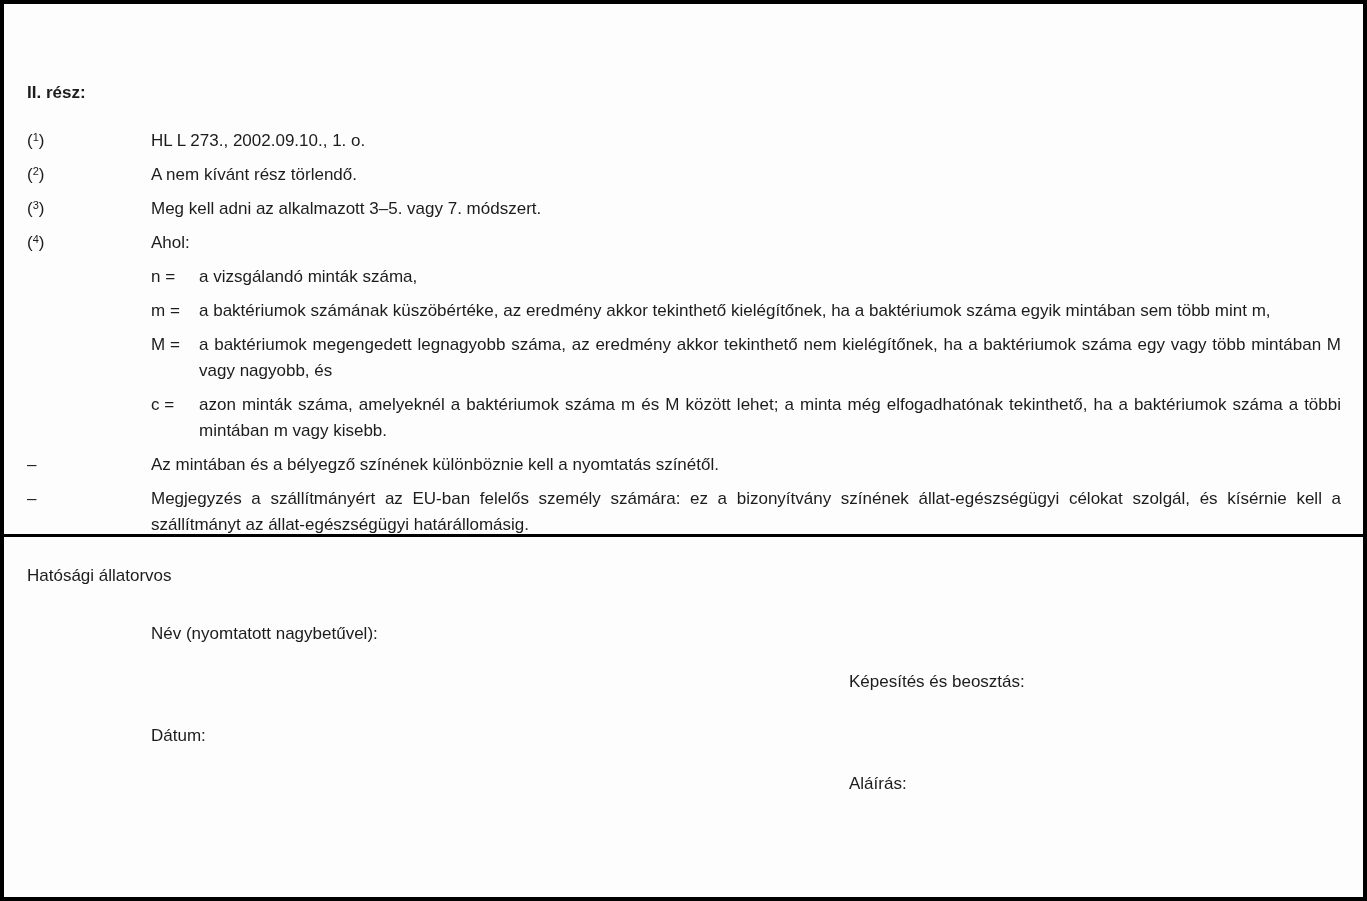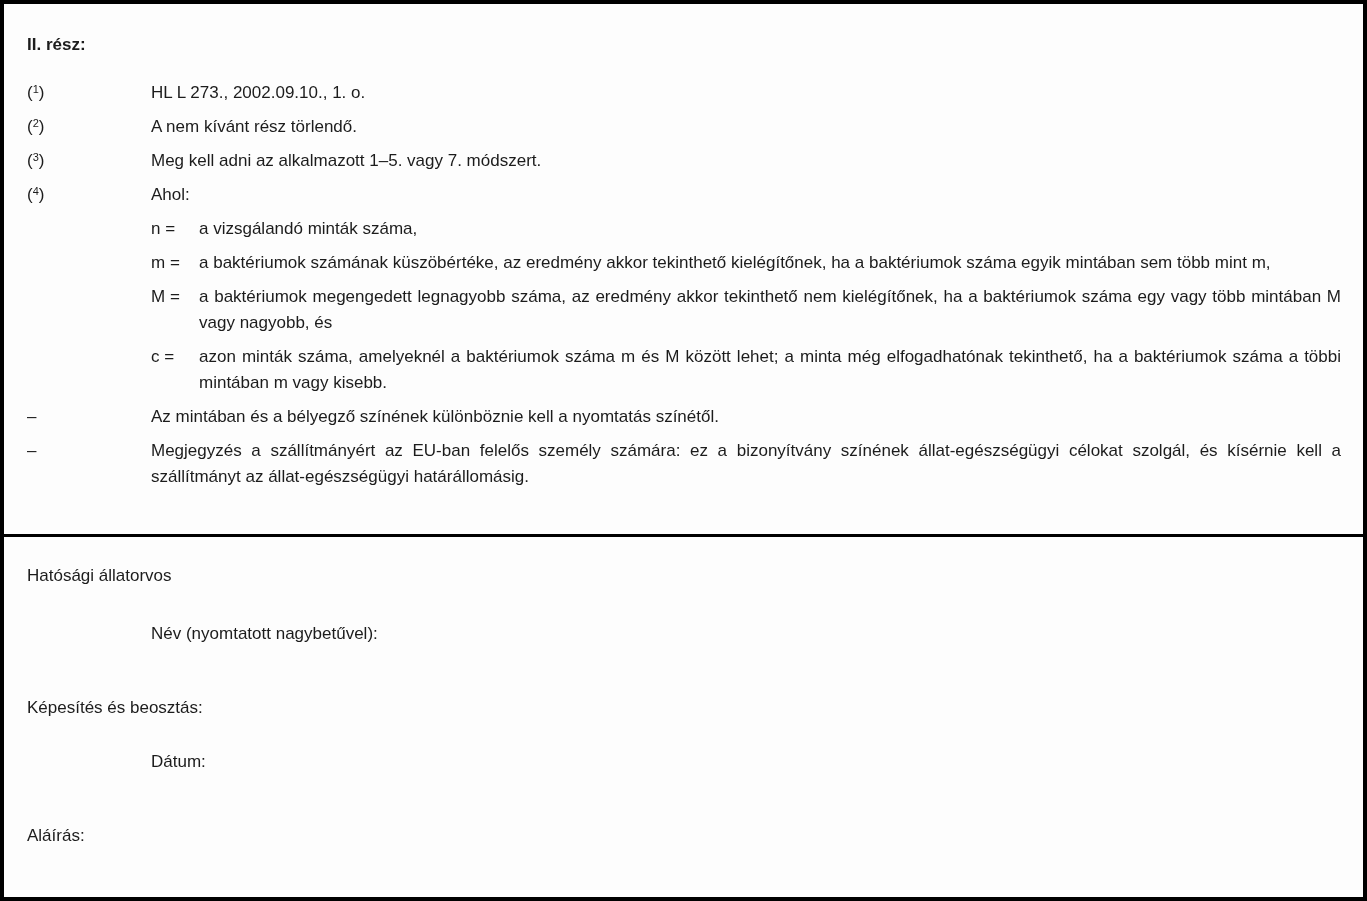--- a/index.html
+++ b/index.html
@@ -24,34 +24,35 @@
     padding: 28px 22px 0 23px;
     overflow: hidden;
   }
   .section-bottom {
     height: 357px;
     padding: 26px 22px 0 23px;
   }
   .part-title {
     font-weight: bold;
     margin-bottom: 22px;
+    margin-top: 48px;
   }
   .fn-row { display: flex; margin-bottom: 8px; }
   .fn-marker { width: 124px; flex-shrink: 0; }
   .fn-text { flex: 1; text-align: justify; }
   sup { font-size: 11px; line-height: 0; vertical-align: 5px; }
   .defs { margin-left: 124px; }
   .def-row { display: flex; margin-bottom: 8px; }
   .def-sym { width: 48px; flex-shrink: 0; }
   .def-text { flex: 1; text-align: justify; }
   .dash-row { display: flex; margin-bottom: 8px; }
   .dash-bullet { width: 124px; flex-shrink: 0; }
   .dash-text { flex: 1; text-align: justify; }
   .official-title { margin-bottom: 32px; }
-  .form-row { display: flex; margin-bottom: 28px; flex-direction: column; }
+  .form-row { display: flex; margin-bottom: 28px; }
   .form-label-left { margin-left: 124px; width: 698px; flex-shrink: 0; }
   .form-label-right { flex: 1; margin-top: 48px; }
 </style>
 </head>
 <body>
 
 <div class="page">
 
   <div class="section-top">
 
@@ -60,21 +61,21 @@
     <div class="fn-row">
       <span class="fn-marker"><span>(</span><sup>1</sup><span>)</span></span>
       <span class="fn-text">HL L 273., 2002.09.10., 1. o.</span>
     </div>
     <div class="fn-row">
       <span class="fn-marker"><span>(</span><sup>2</sup><span>)</span></span>
       <span class="fn-text">A nem kívánt rész törlendő.</span>
     </div>
     <div class="fn-row">
       <span class="fn-marker"><span>(</span><sup>3</sup><span>)</span></span>
-      <span class="fn-text">Meg kell adni az alkalmazott 1–5. vagy 7. módszert.</span>
+      <span class="fn-text">Meg kell adni az alkalmazott 3–5. vagy 7. módszert.</span>
     </div>
     <div class="fn-row">
       <span class="fn-marker"><span>(</span><sup>4</sup><span>)</span></span>
       <span class="fn-text">Ahol:</span>
     </div>
 
     <div class="defs">
       <div class="def-row">
         <span class="def-sym">n =</span>
         <span class="def-text">a vizsgálandó minták száma,</span>

